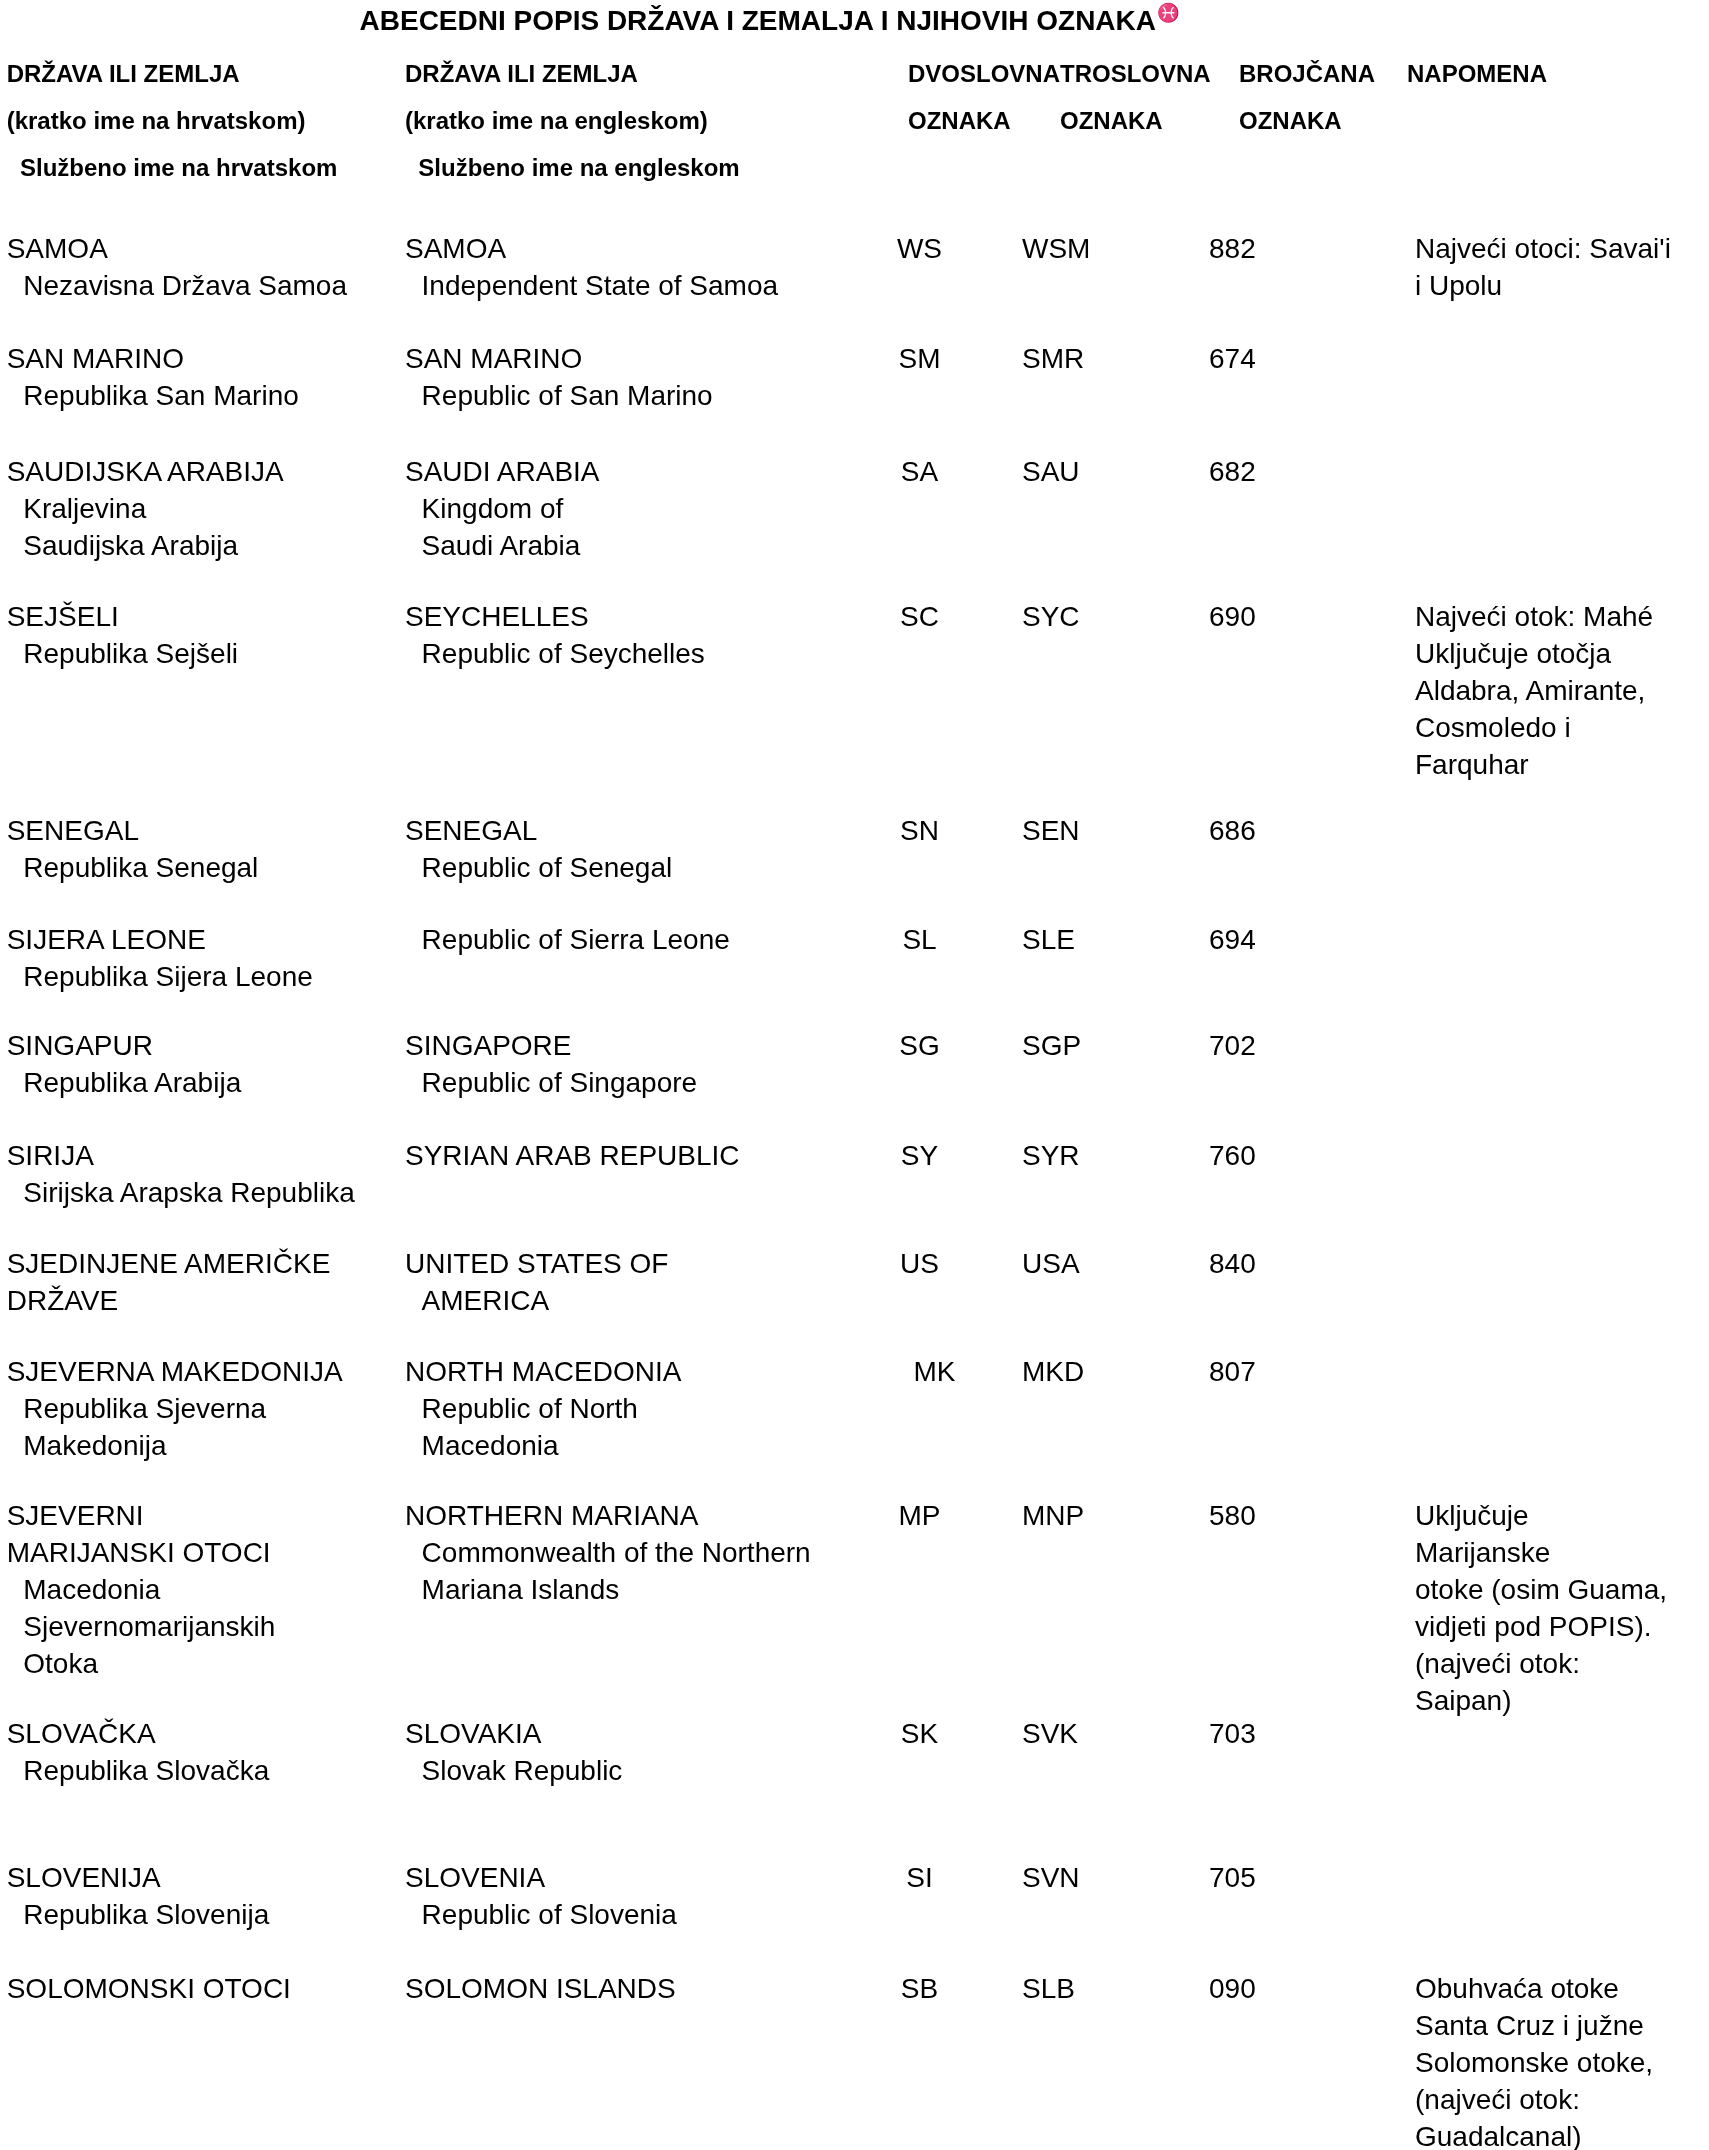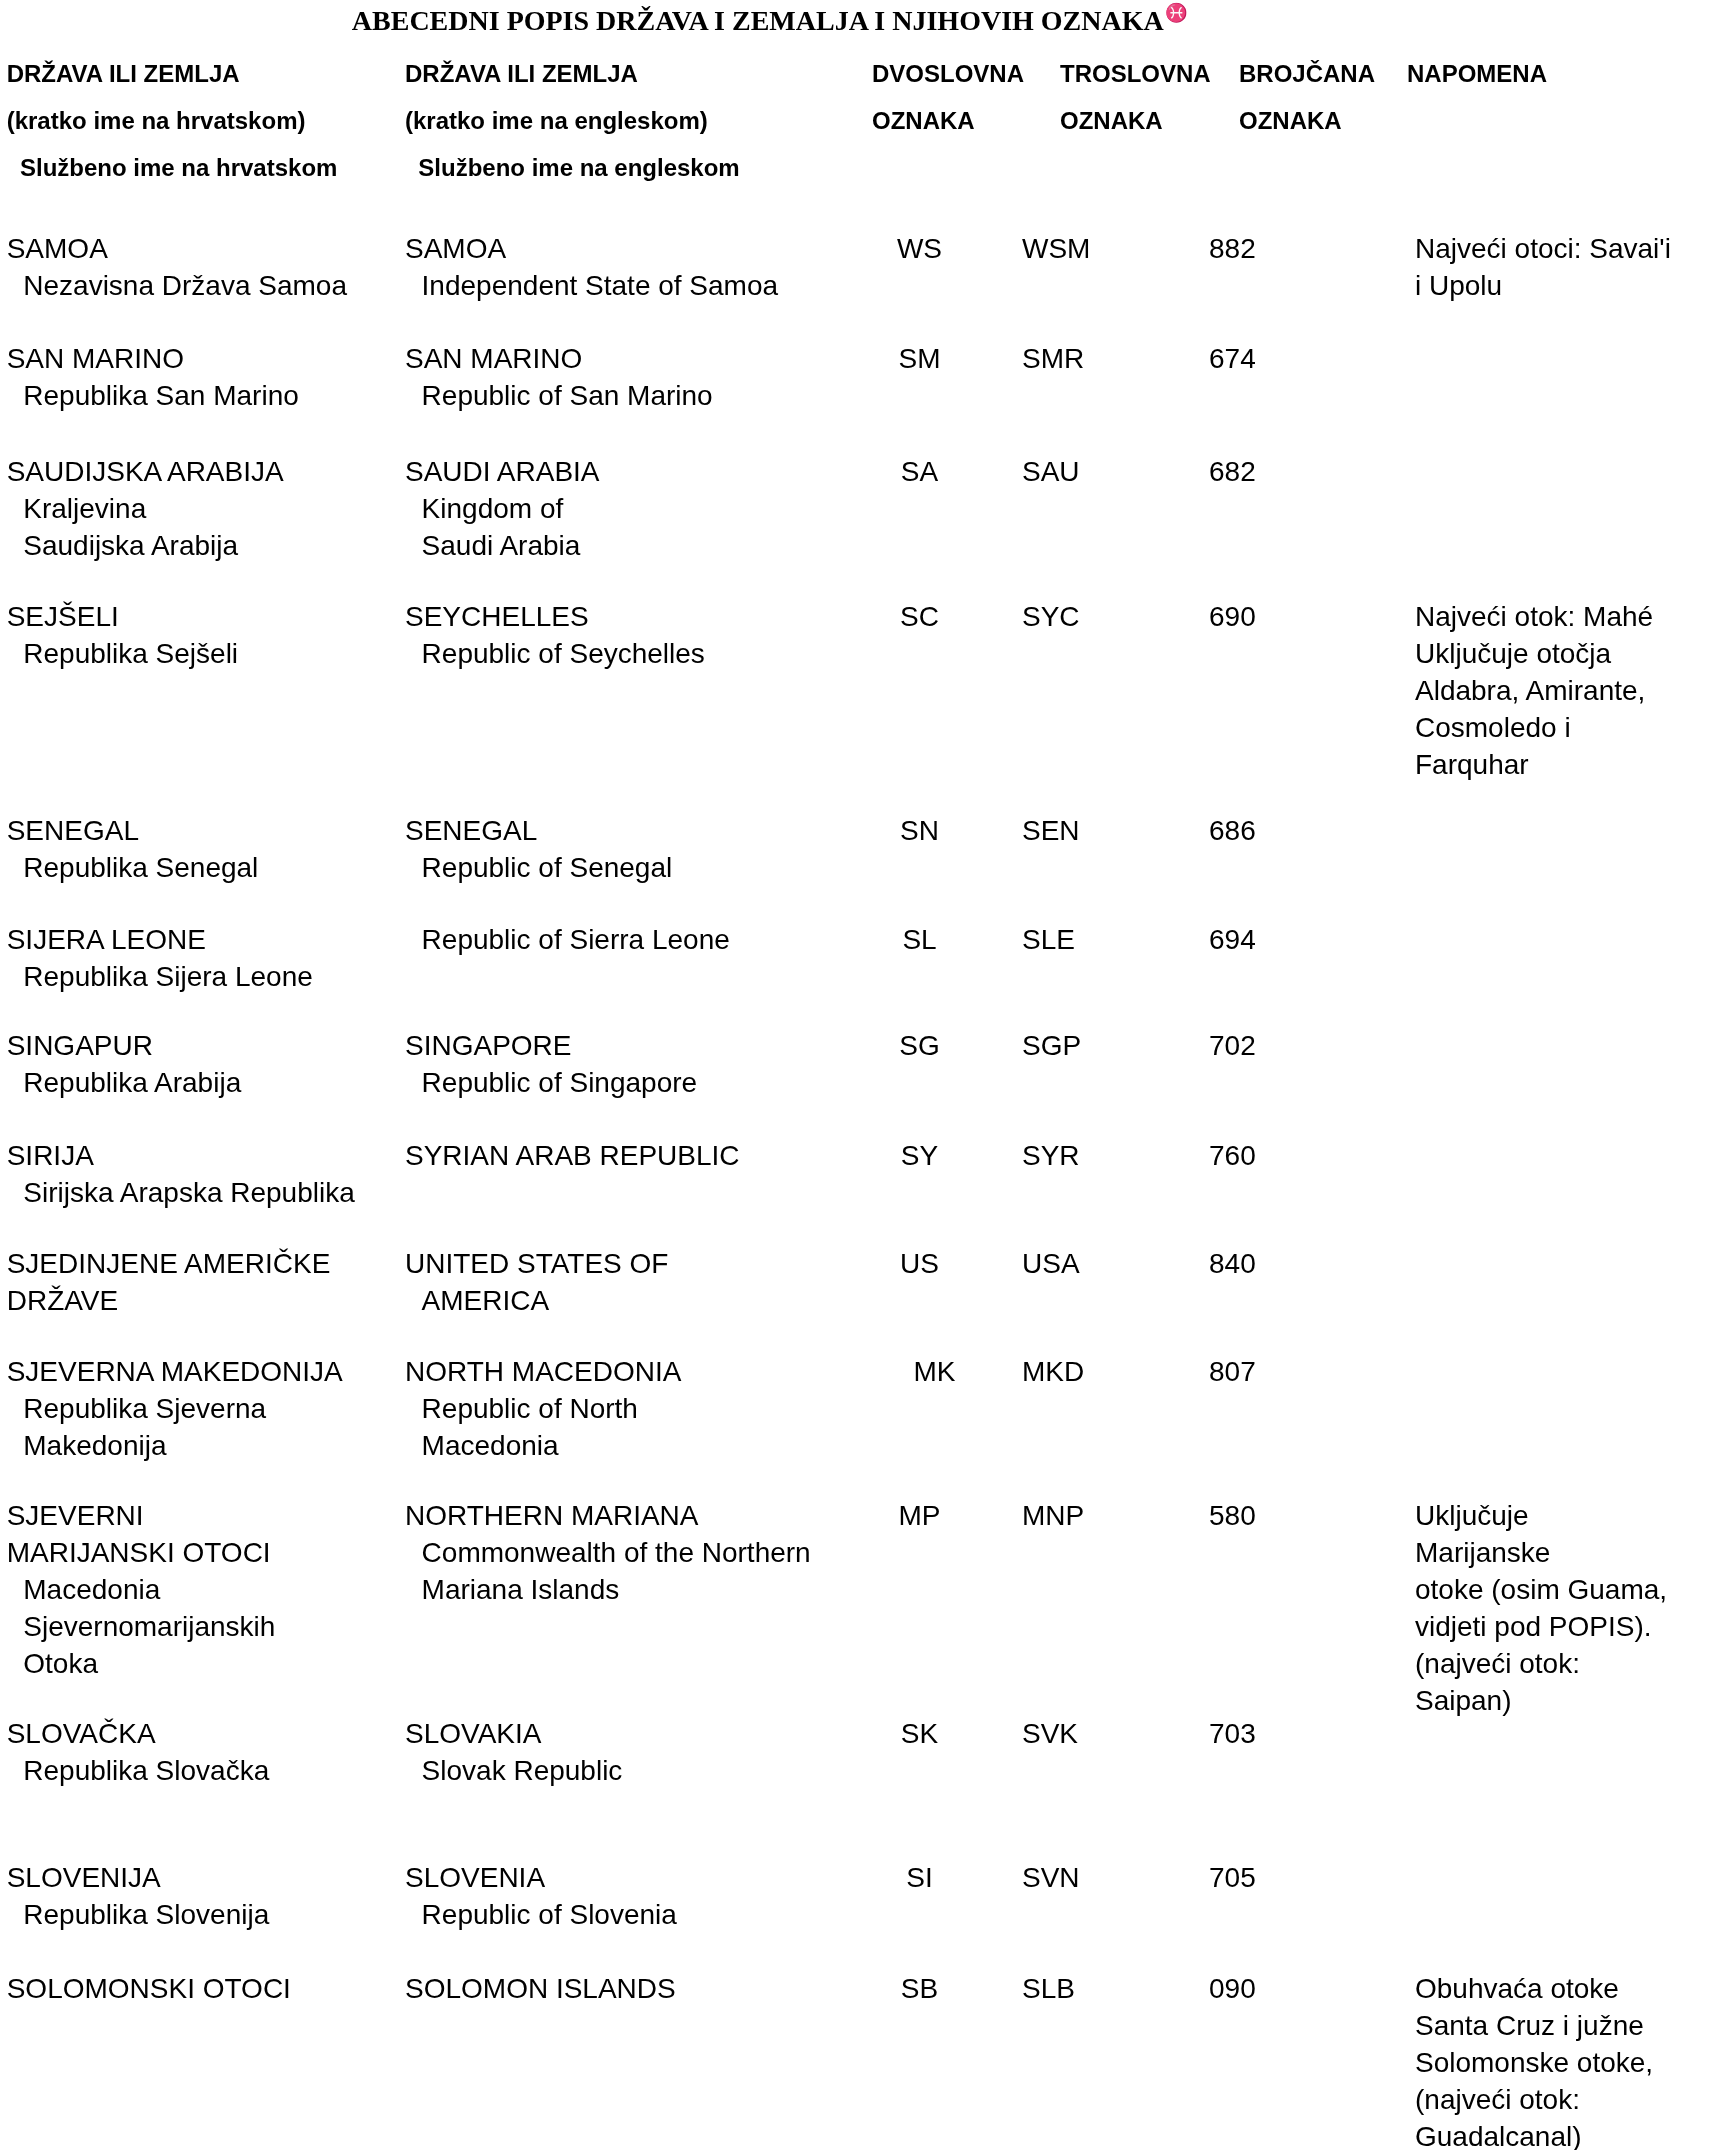--- a/index.html
+++ b/index.html
@@ -1,24 +1,24 @@
 <!DOCTYPE html>
 <html style="font-size:13.3px"><head>
 <meta charset="utf-8">
 <style>
   html,body{margin:0;padding:0;background:#ffffff;}
   body{width:1710px;height:2151px;font-family:"Liberation Sans",sans-serif;color:#000;}
   .page{position:relative;width:1710px;height:2151px;background:#fff;overflow:hidden;}
   .abs{position:absolute;}
-  .ttl{top:1.7px;left:0;width:1540px;text-align:center;font-weight:bold;font-size:28px;line-height:37px;white-space:nowrap;font-family:Liberation Serif, serif;}
+  .ttl{top:1.7px;left:0;width:1540px;text-align:center;font-weight:bold;font-size:28px;line-height:37px;white-space:nowrap;}
   .mark{font-size:18.3px;vertical-align:super;line-height:0;margin-left:1.7px;}
   .hdr{font-weight:bold;font-size:24px;line-height:37px;white-space:nowrap;}
   .h-c1{left:6.7px;}
   .h-c2{left:405px;}
-  .h-a2{left:872px;}
+  .h-a2{left:908px;}
   .h-a3{left:1060px;}
   .h-num{left:1239px;}
   .h-note{left:1407px;}
   .h-ind{padding-left:13.3px;}
   .row{position:absolute;left:0;width:1710px;}
   .c{position:absolute;top:0;font-size:28px;line-height:37px;white-space:nowrap;}
   .c-hr{left:6.7px;width:391px;}
   .c-en{left:405px;width:471px;}
   .c-a2{left:832px;width:175px;text-align:center;}
   .c-a3{left:1022px;width:175px;text-align:left;}

